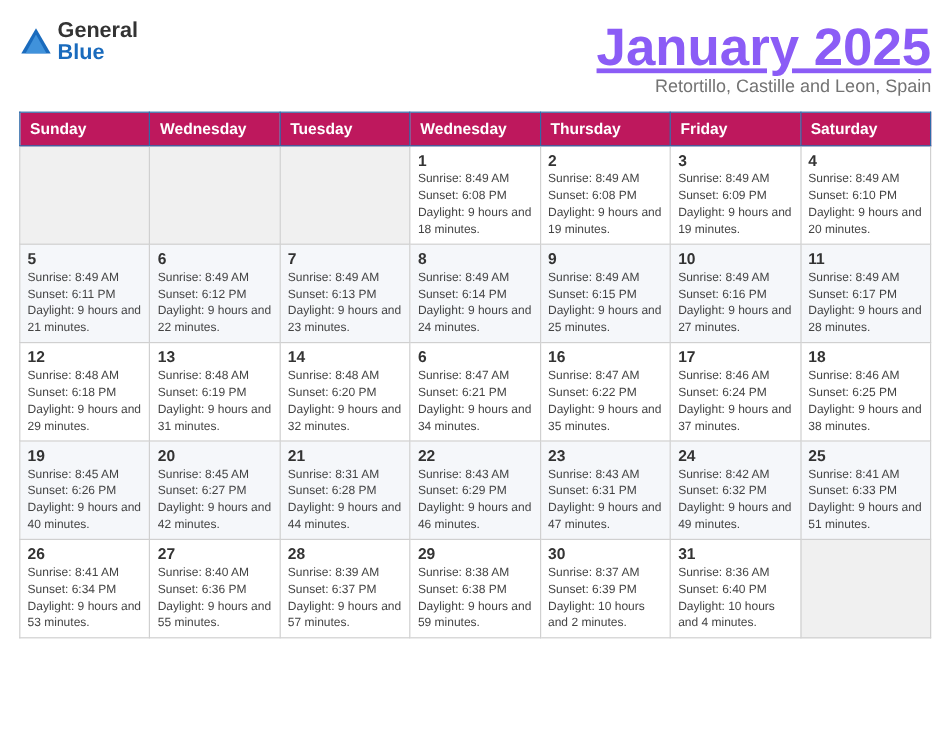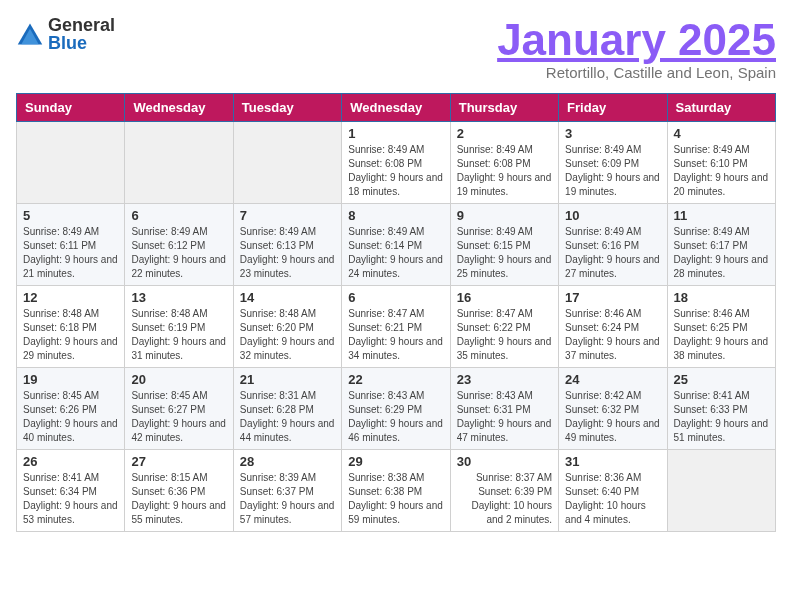--- a/index.html
+++ b/index.html
@@ -290,39 +290,39 @@
       </tr>
       <tr>
         <td>
           <div class="day-number">26</div>
           <div class="day-info" style="white-space: pre-line;">Sunrise: 8:41 AM
 Sunset: 6:34 PM
 Daylight: 9 hours and 53 minutes.</div>
         </td>
         <td>
           <div class="day-number">27</div>
-          <div class="day-info" style="white-space: pre-line;">Sunrise: 8:15 AM
+          <div class="day-info" style="white-space: pre-line;">Sunrise: 8:40 AM
 Sunset: 6:36 PM
 Daylight: 9 hours and 55 minutes.</div>
         </td>
         <td>
           <div class="day-number">28</div>
           <div class="day-info" style="white-space: pre-line;">Sunrise: 8:39 AM
 Sunset: 6:37 PM
 Daylight: 9 hours and 57 minutes.</div>
         </td>
         <td>
           <div class="day-number">29</div>
           <div class="day-info" style="white-space: pre-line;">Sunrise: 8:38 AM
 Sunset: 6:38 PM
 Daylight: 9 hours and 59 minutes.</div>
         </td>
         <td>
           <div class="day-number">30</div>
-          <div class="day-info" style="white-space: pre-line; text-align: right;">Sunrise: 8:37 AM
+          <div class="day-info" style="white-space: pre-line;">Sunrise: 8:37 AM
 Sunset: 6:39 PM
 Daylight: 10 hours and 2 minutes.</div>
         </td>
         <td>
           <div class="day-number">31</div>
           <div class="day-info" style="white-space: pre-line;">Sunrise: 8:36 AM
 Sunset: 6:40 PM
 Daylight: 10 hours and 4 minutes.</div>
         </td>
         <td class="empty-cell"></td>

